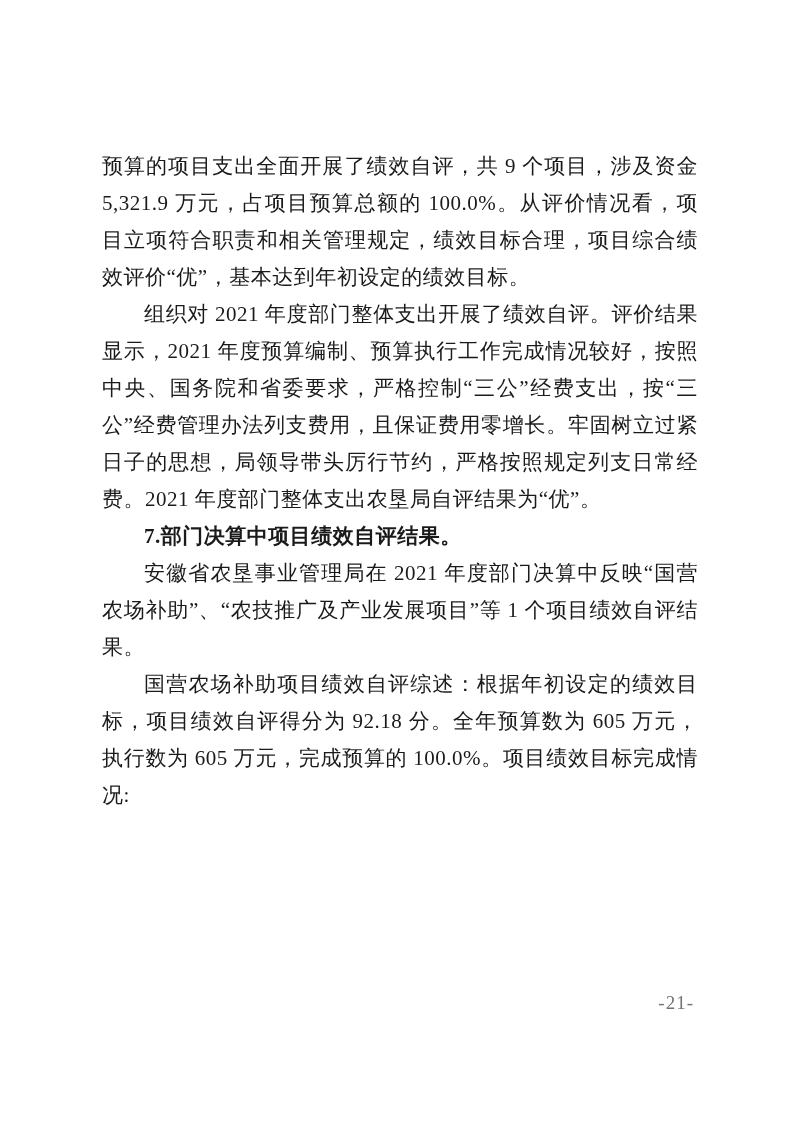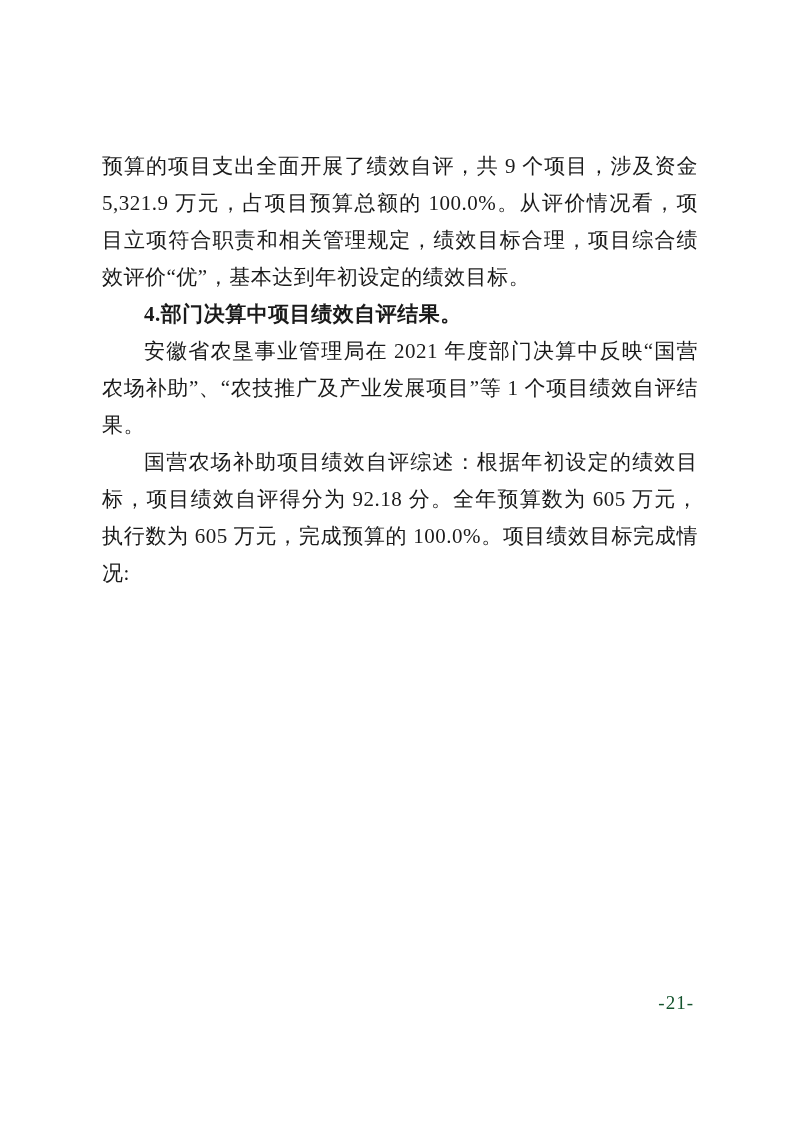--- a/index.html
+++ b/index.html
@@ -37,27 +37,28 @@
   .para.heading {
     font-weight: bold;
     text-align: left;
   }
   .page-number {
     position: absolute;
     top: 992px;
     right: 100px;
     font-size: 19px;
     letter-spacing: 1px;
-    color: #14532d;
+    color: #737373;
   }
 </style>
 </head>
 <body>
 
 <div class="page">
   <div class="text-block">
     <p class="para no-indent">预算的项目支出全面开展了绩效自评，共 9 个项目，涉及资金 5,321.9 万元，占项目预算总额的 100.0%。从评价情况看，项目立项符合职责和相关管理规定，绩效目标合理，项目综合绩效评价“优”，基本达到年初设定的绩效目标。</p>
-    <p class="para heading">4.部门决算中项目绩效自评结果。</p>
+    <p class="para">组织对 2021 年度部门整体支出开展了绩效自评。评价结果显示，2021 年度预算编制、预算执行工作完成情况较好，按照中央、国务院和省委要求，严格控制“三公”经费支出，按“三公”经费管理办法列支费用，且保证费用零增长。牢固树立过紧日子的思想，局领导带头厉行节约，严格按照规定列支日常经费。2021 年度部门整体支出农垦局自评结果为“优”。</p>
+    <p class="para heading">7.部门决算中项目绩效自评结果。</p>
     <p class="para">安徽省农垦事业管理局在 2021 年度部门决算中反映“国营农场补助”、“农技推广及产业发展项目”等 1 个项目绩效自评结果。</p>
     <p class="para">国营农场补助项目绩效自评综述：根据年初设定的绩效目标，项目绩效自评得分为 92.18 分。全年预算数为 605 万元，执行数为 605 万元，完成预算的 100.0%。项目绩效目标完成情况:</p>
   </div>
   <div class="page-number">-21-</div>
 </div>
 
 </body></html>

